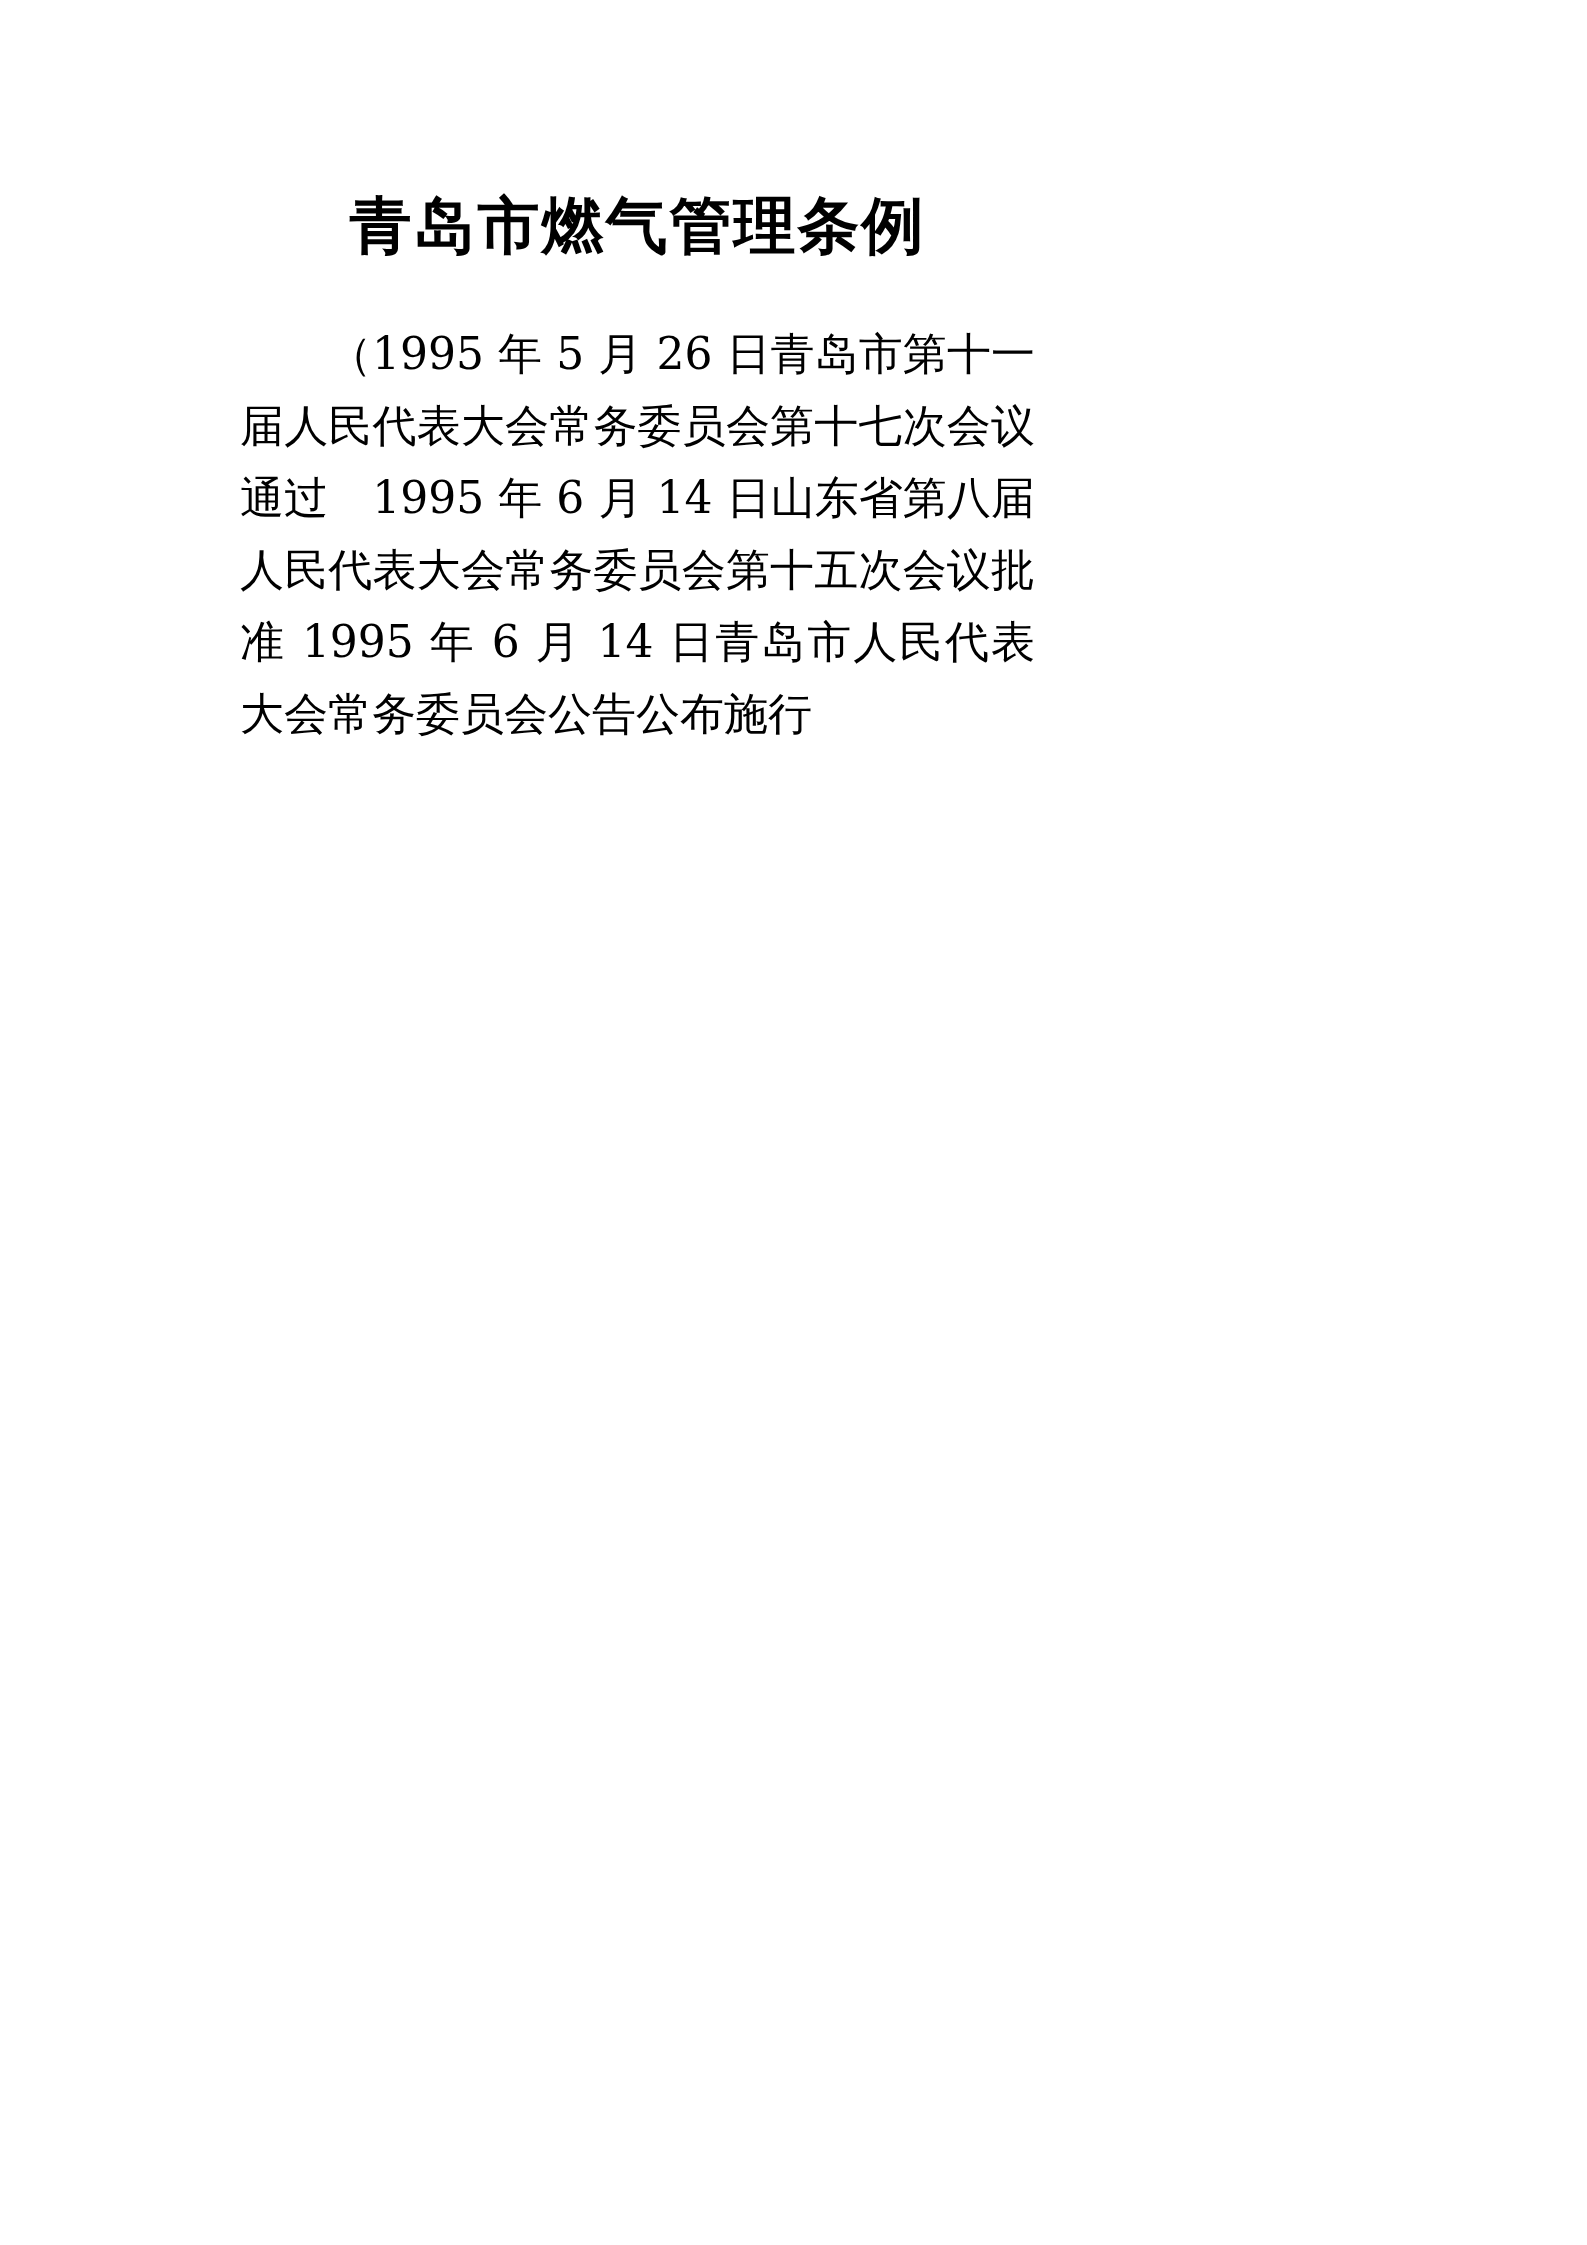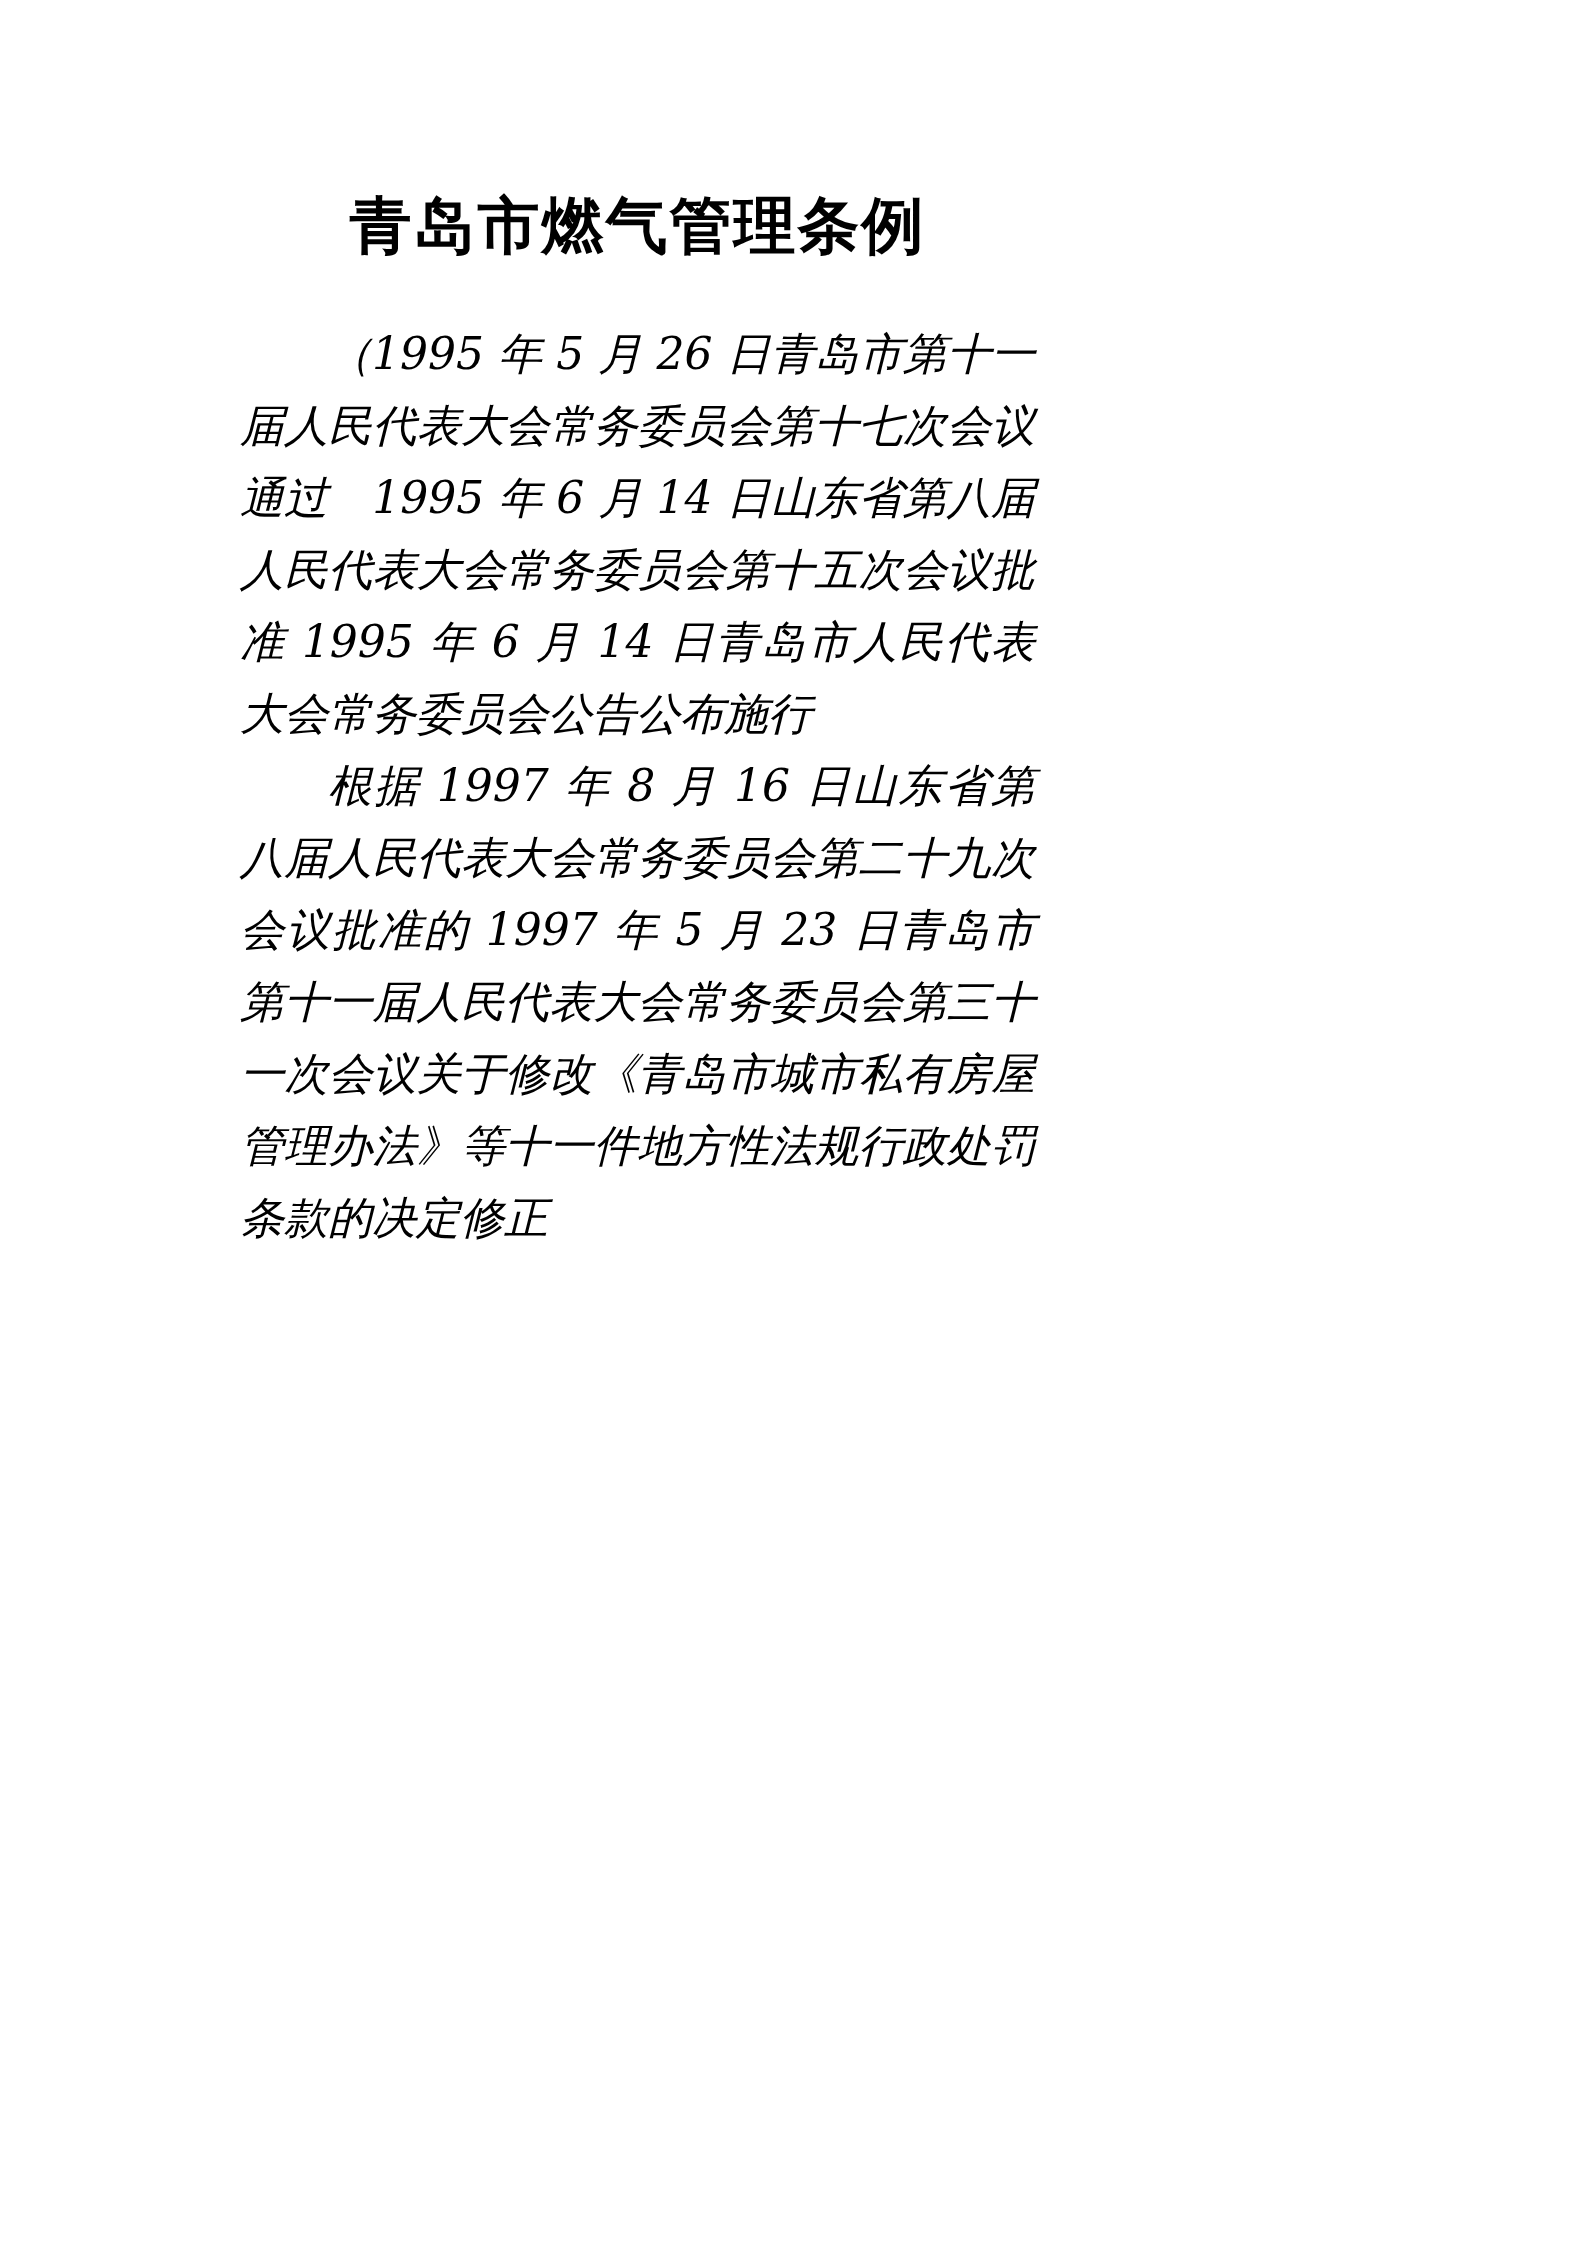--- a/index.html
+++ b/index.html
@@ -22,34 +22,32 @@
     margin: 0 0 52px 0;
     font-size: 62px;
     line-height: 80px;
     font-weight: 700;
     text-align: center;
     letter-spacing: 2px;
     color: #000000;
   }
   .doc-body {
     display: block;
-    font-style: italic;
   }
   .doc-paragraph {
     margin: 0;
     font-size: 44px;
     line-height: 72px;
     text-align: justify;
     text-indent: 2em;
     color: #000000;
     word-break: break-all;
   }
 </style>
 </head>
 <body>
 
 <div class="page">
   <h1 class="doc-title">青岛市燃气管理条例</h1>
   <section class="doc-body">
       <p class="doc-paragraph">（1995 年 5 月 26 日青岛市第十一届人民代表大会常务委员会第十七次会议通过　1995 年 6 月 14 日山东省第八届人民代表大会常务委员会第十五次会议批准 1995 年 6 月 14 日青岛市人民代表大会常务委员会公告公布施行</p>
-      <p class="doc-paragraph">根据 1997 年 8 月 16 日山东省第八届人民代表大会常务委员会第二十九次会议批准的 1997 年 5 月 23 日青岛市第十一届人民代表大会常务委员会第三十一次会议关于修改《青岛市城市私有房屋管理办法》等十一件地方性法规行政处罚条款的决定修正</p>
     </section>
 </div>
 
 </body></html>

